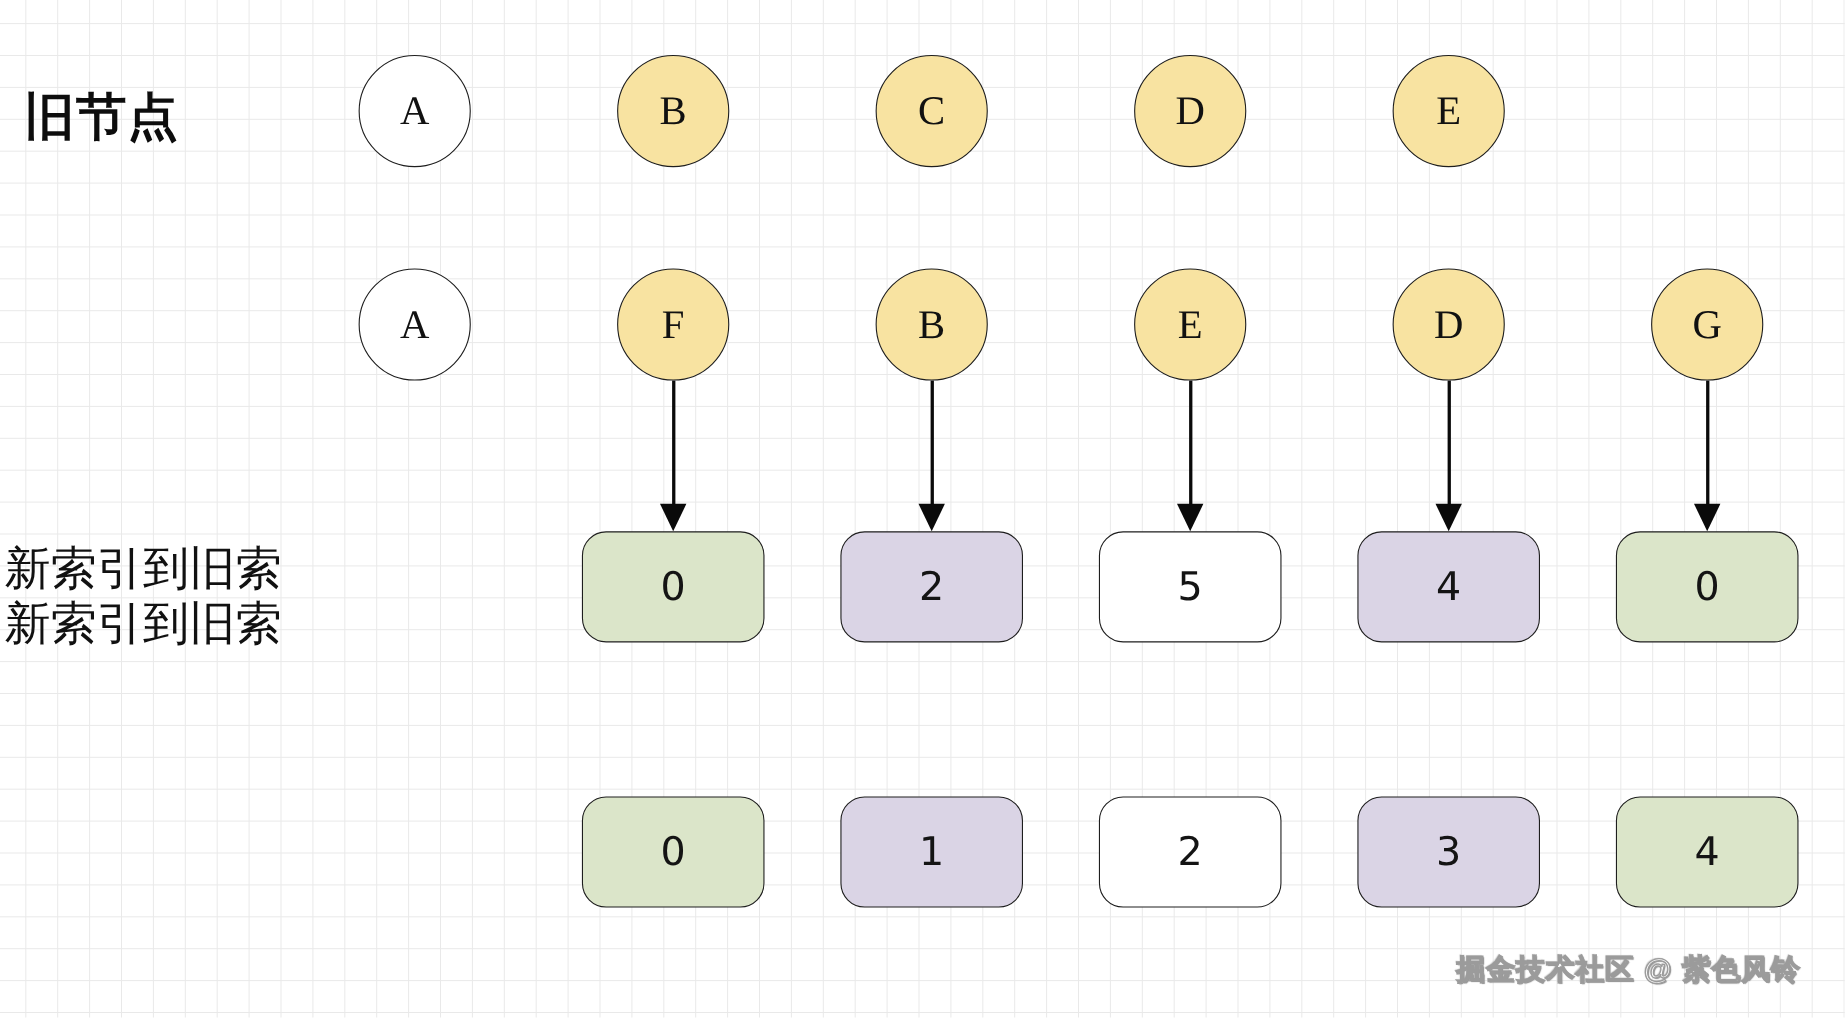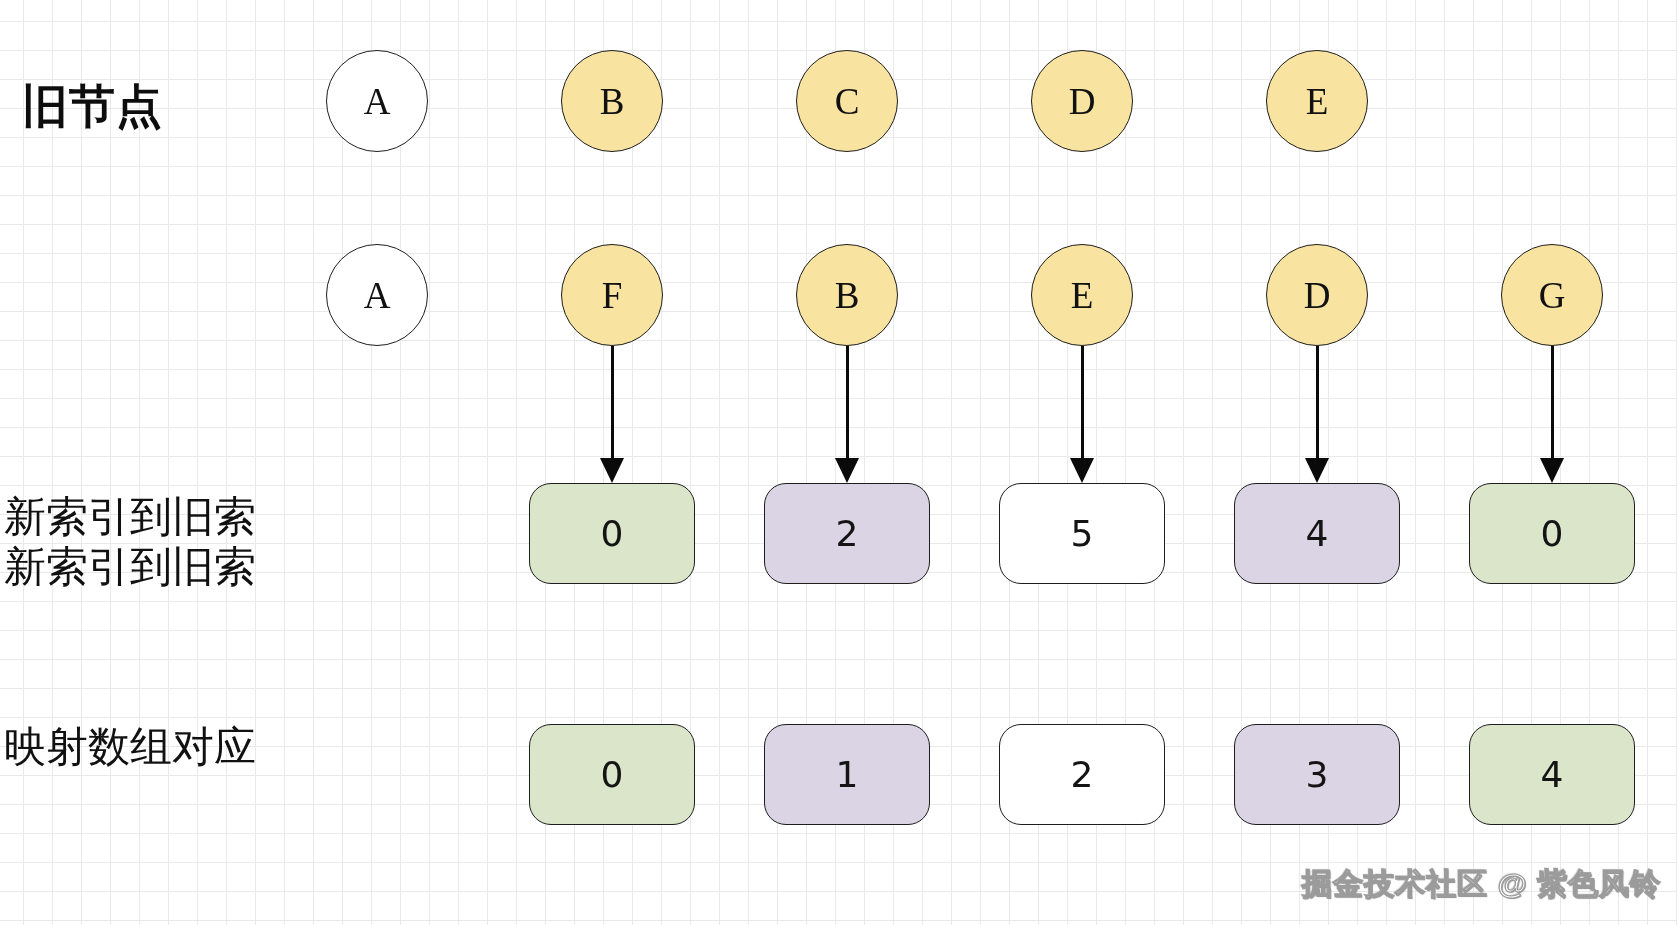--- a/index.html
+++ b/index.html
@@ -72,23 +72,23 @@
   .arrow-head {
     position: absolute;
     width: 0;
     height: 0;
     border-left: 12px solid transparent;
     border-right: 12px solid transparent;
     border-top: 25px solid #0a0a0a;
   }
   .watermark {
     position: absolute;
-    right: 16px;
+    right: 40px;
     top: 864px;
-    font-size: 30px;
+    font-size: 26px;
     font-weight: 700;
     letter-spacing: 1px;
     color: #ffffff;
     -webkit-text-stroke: 1.2px #9b9b9b;
     text-shadow: 1px 1px 1px #8f8f8f, -1px -1px 1px #c9c9c9;
     white-space: nowrap;
   }
 </style>
 </head>
 <body>
@@ -97,21 +97,20 @@
 
   <div class="row-label" style="left: 22px; top: 76px;">旧节点</div>
 
 
   <div class="small-label" style="left: 4px; top: 492px; width: 200px;">
     <div>新索引到旧索</div>
     <div>新索引到旧索</div>
   </div>
 
   <div class="small-label" style="left: 4px; top: 722px; width: 200px;">
-    <div>映射数组对应</div>
   </div>
 
   <div id="old-row">
       <div class="node-circle" style="left: 326px; top: 50px; background: rgb(255, 255, 255);">A</div>
       <div class="node-circle" style="left: 561px; top: 50px; background: rgb(248, 227, 161);">B</div>
       <div class="node-circle" style="left: 796px; top: 50px; background: rgb(248, 227, 161);">C</div>
       <div class="node-circle" style="left: 1031px; top: 50px; background: rgb(248, 227, 161);">D</div>
       <div class="node-circle" style="left: 1266px; top: 50px; background: rgb(248, 227, 161);">E</div>
     </div>
   <div id="new-row">

